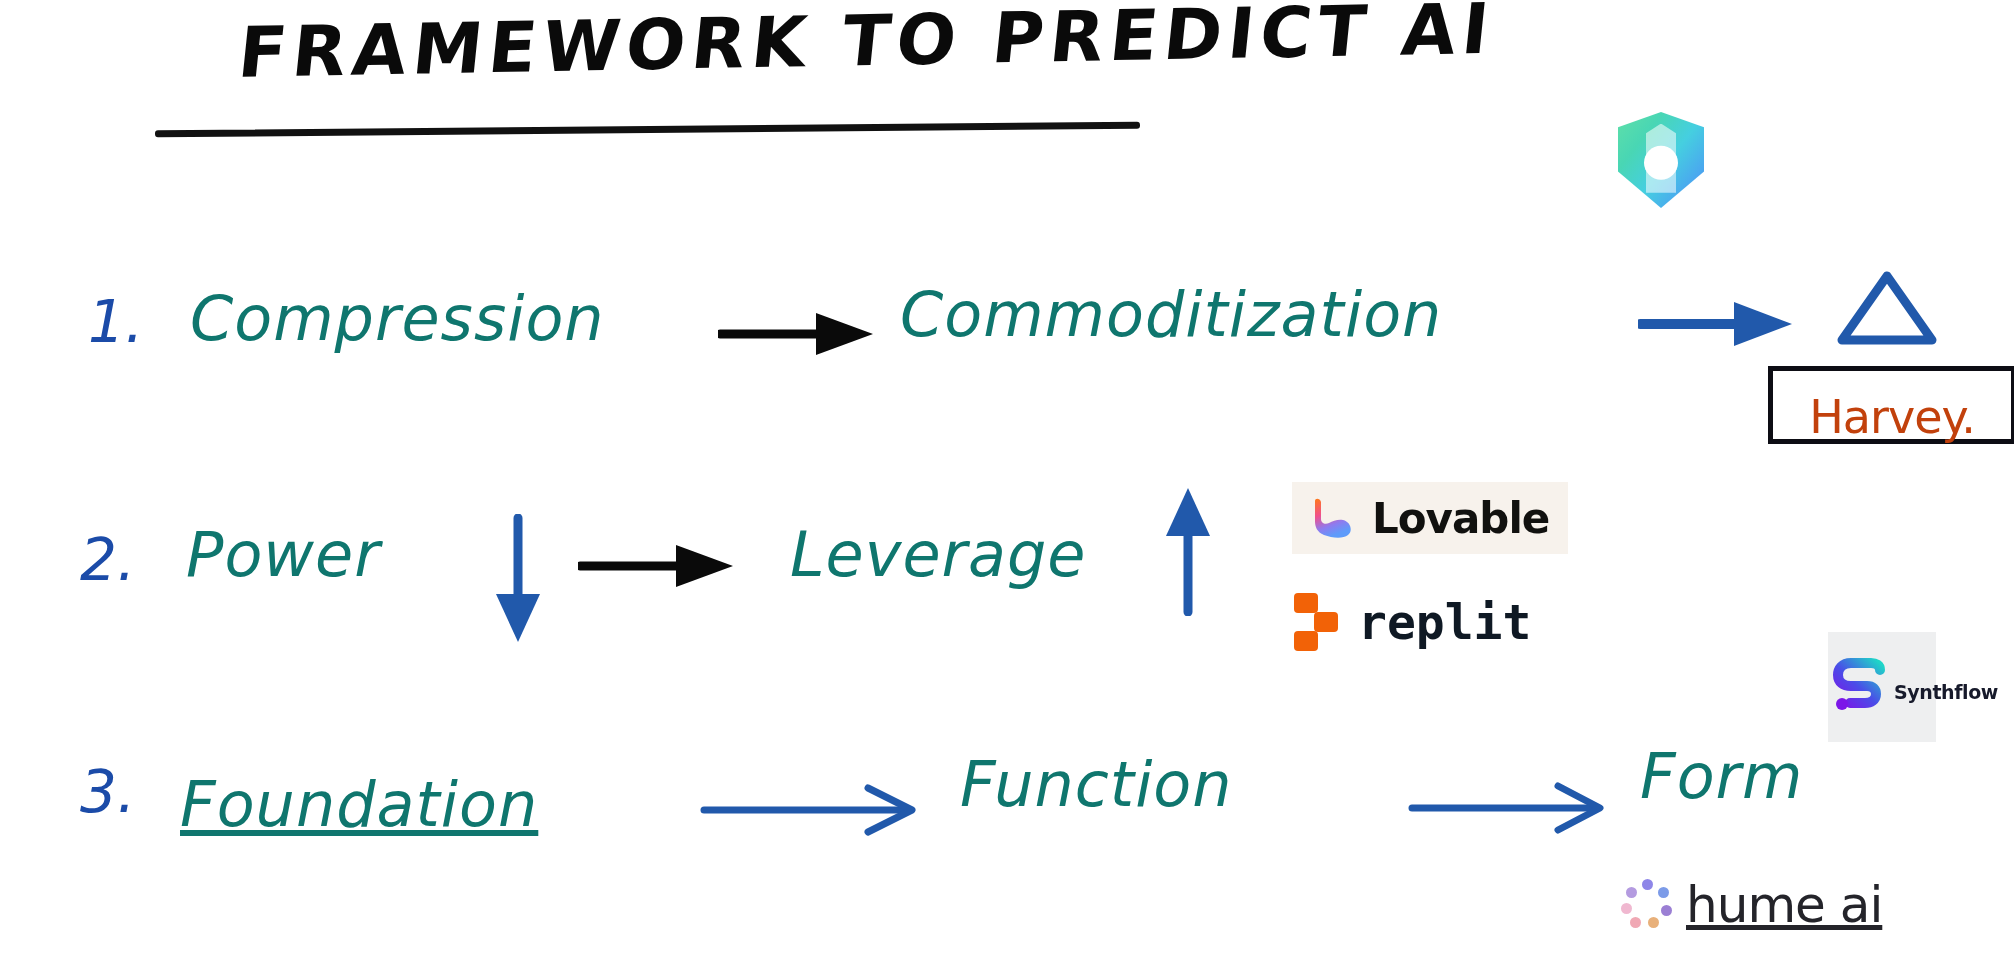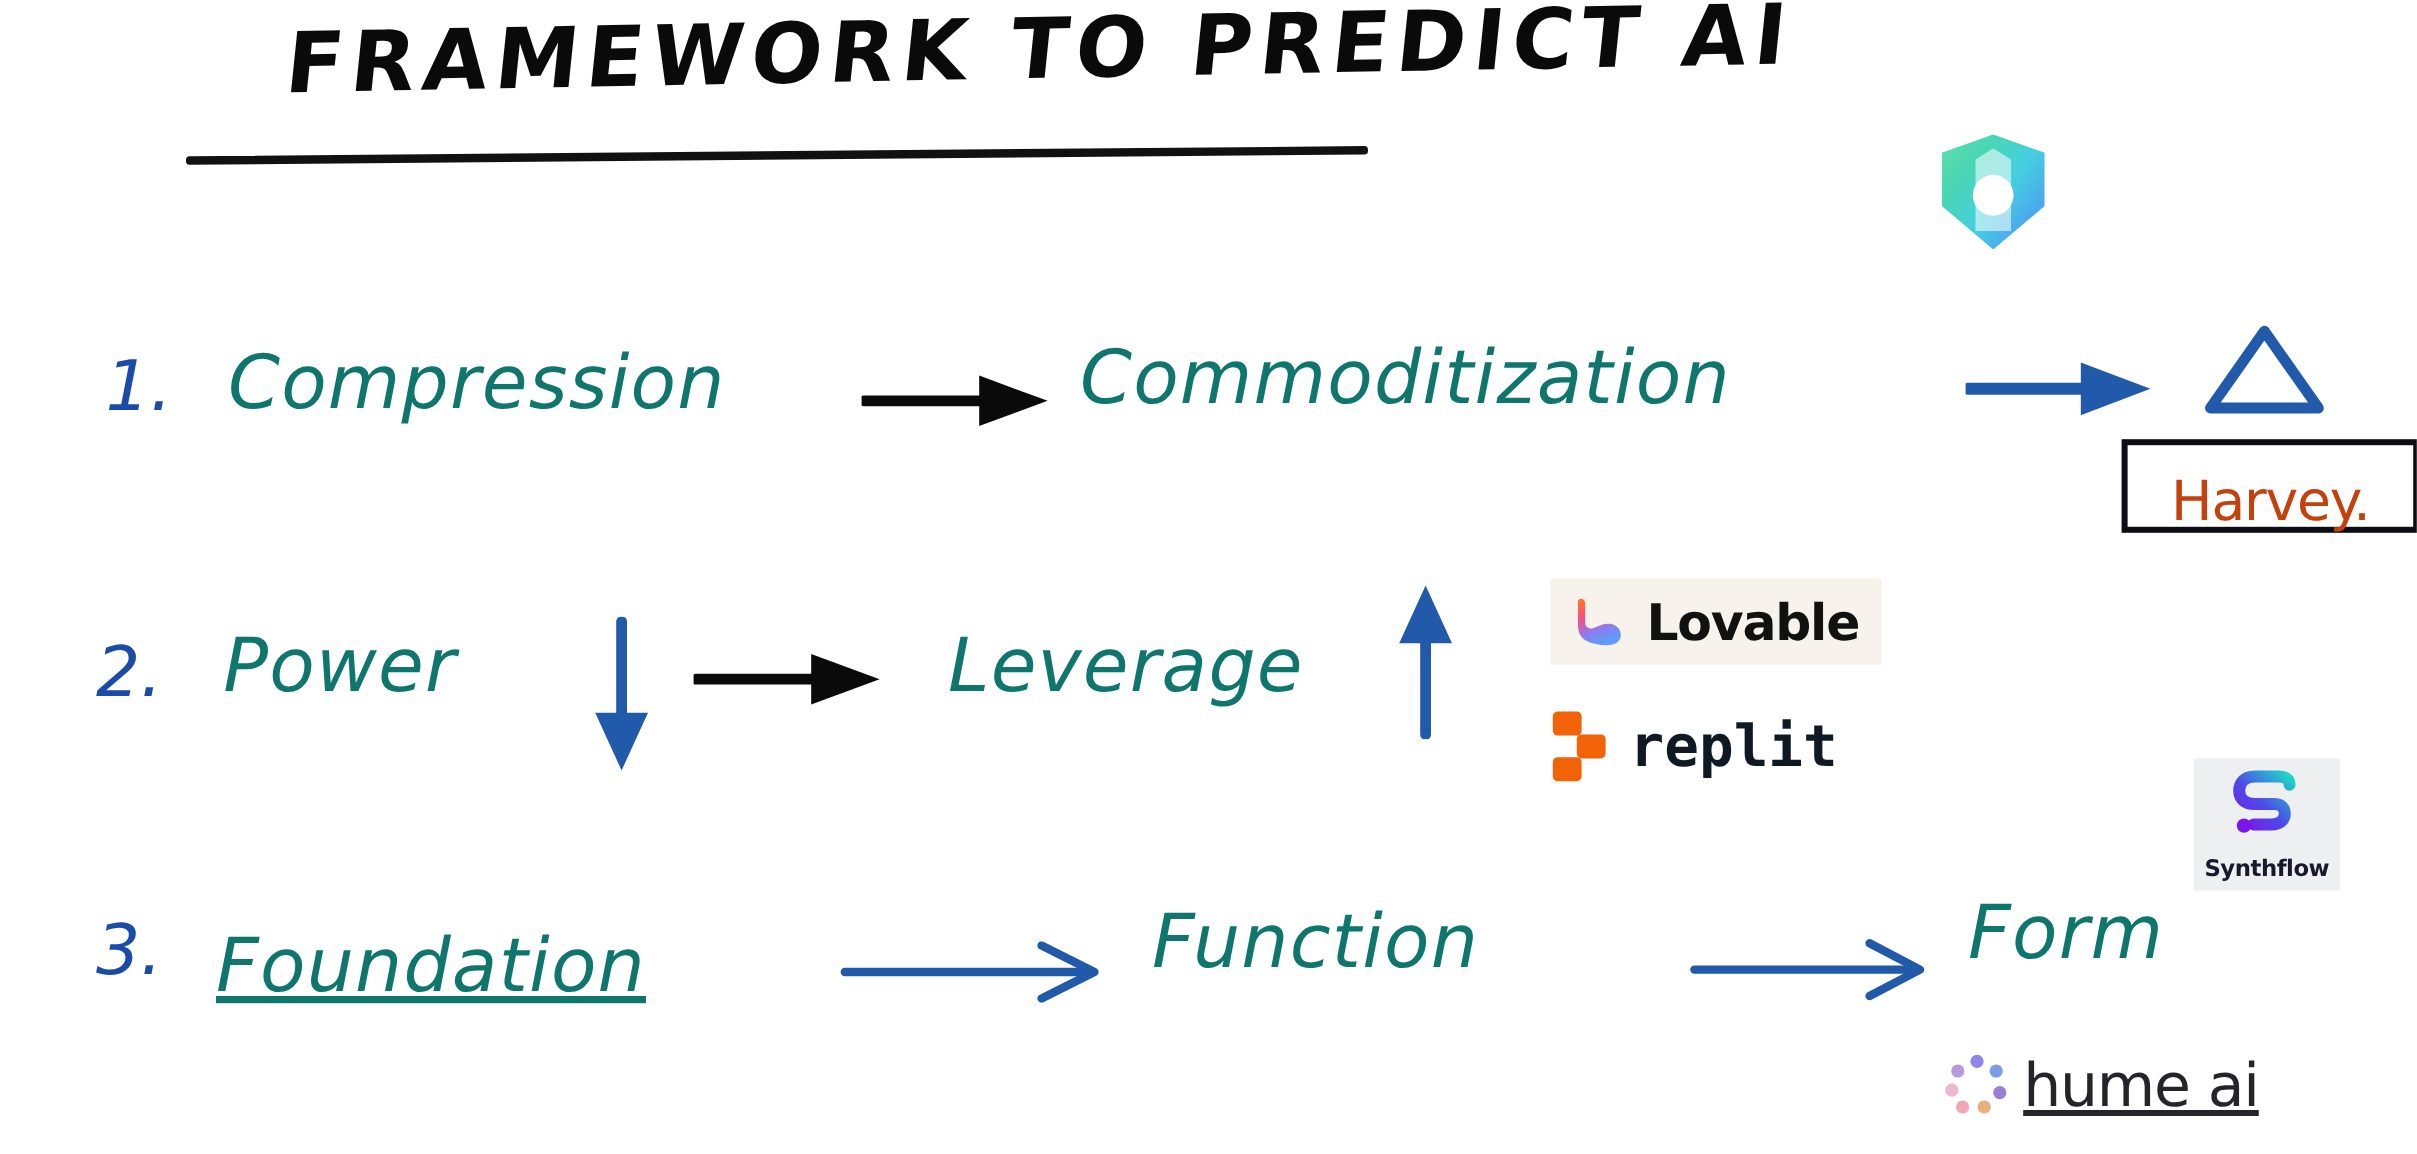--- a/index.html
+++ b/index.html
@@ -102,22 +102,22 @@
 
   
   #replit{left:1292px;top:591px;display:flex;}
   #replit-mark{width:48px;height:62px;flex:none;position:relative;}
   #replit-label{
     font-family:"DejaVu Sans Mono", monospace;font-weight:700;font-size:48px;
     color:#0f1924;margin-left:18px;letter-spacing:0px;
   }
 
   
-  #synthflow{left:1828px;top:632px;width:122px;height:110px;background:#eeeff0;
-             display:flex;flex-direction:column;align-items:center;justify-content:flex-start;
+  #synthflow{left:1828px;top:632px;width:108px;height:110px;background:#eeeff0;
+             display:flex;flex-direction:row;align-items:center;justify-content:flex-start;
              padding-top:8px;box-sizing:border-box;}
   #synth-label{
     font-family:"DejaVu Sans", sans-serif;font-weight:700;font-size:19px;
     color:#171a2b;margin-top:2px;letter-spacing:-0.4px;
   }
 
   
   #hume{left:1620px;top:876px;display:flex;align-items:center;}
   #hume-dots{width:52px;height:52px;position:relative;flex:none;}
   #hume-dots i{position:absolute;width:11px;height:11px;border-radius:50%;display:block;}

